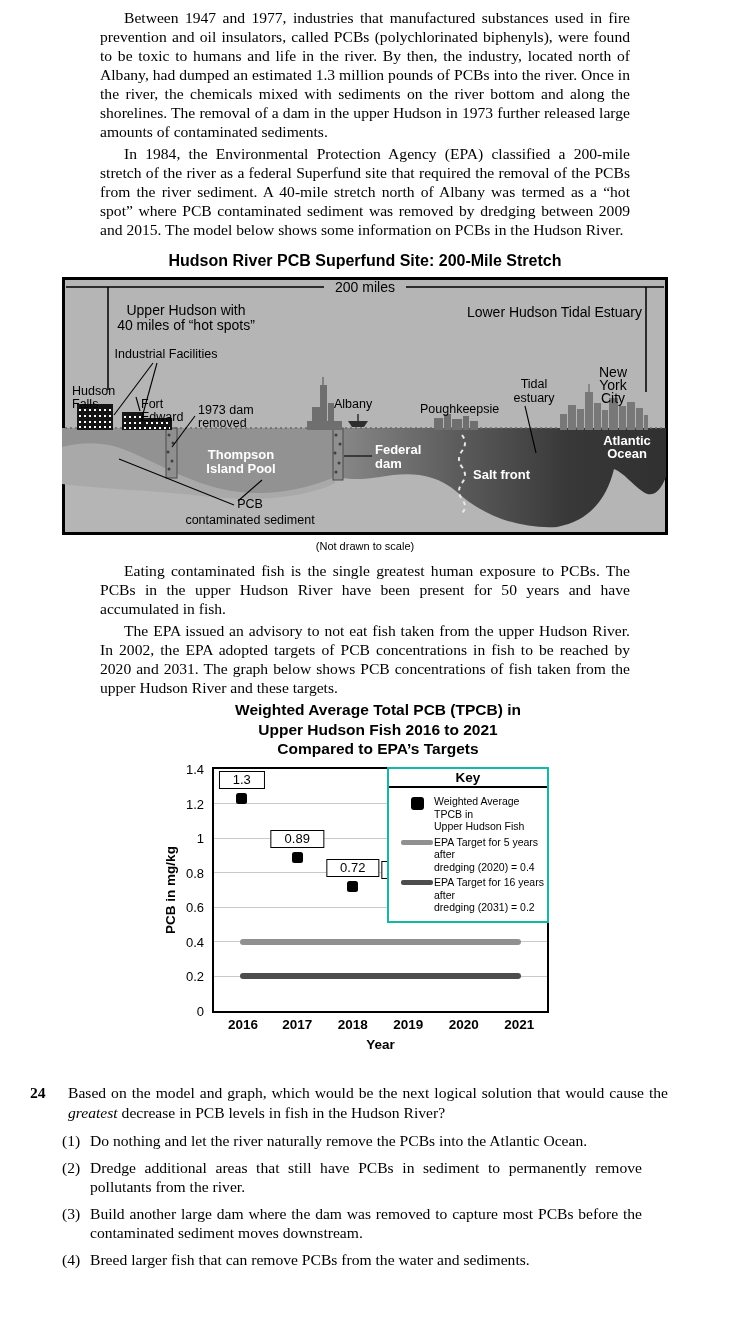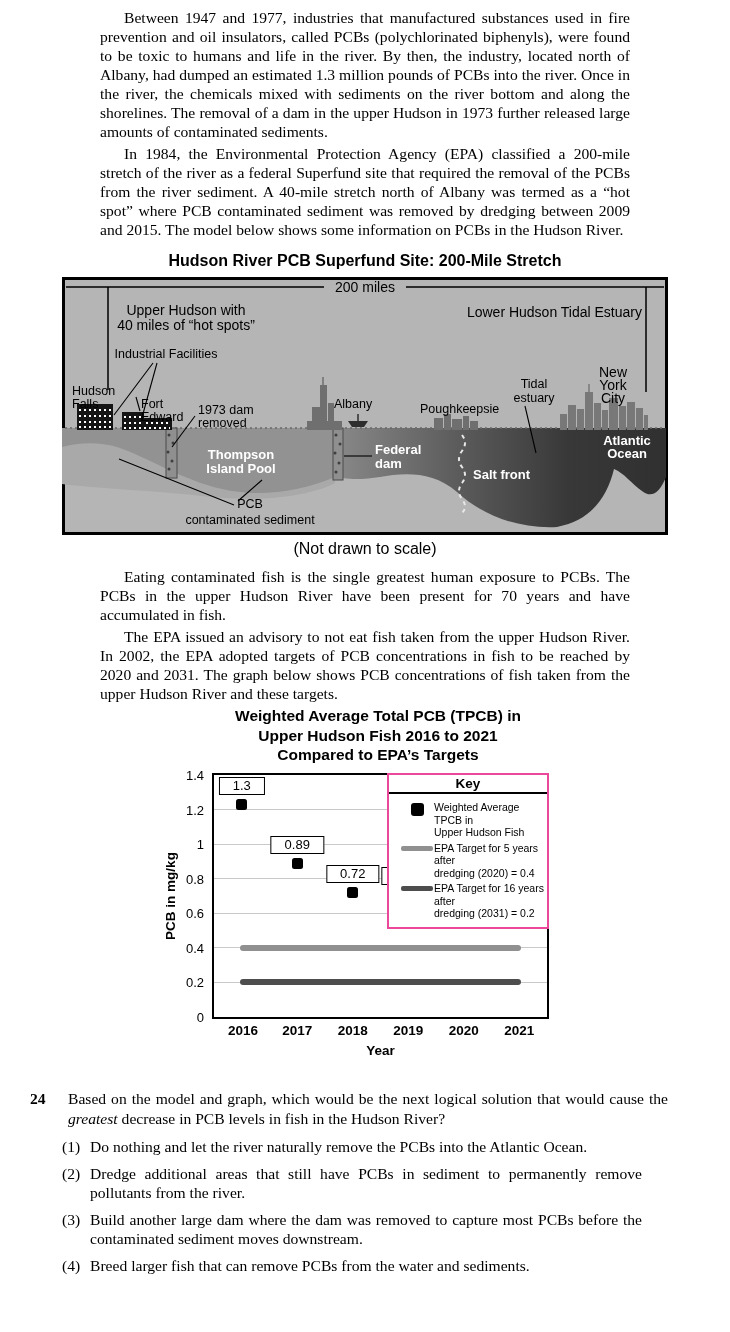--- a/index.html
+++ b/index.html
@@ -14,42 +14,42 @@
   .text-col p:first-child { margin-top:8px; }
   .mid-col { margin-top:9px; }
 
   .fig-title {
     margin:13px 0 0; text-align:center;
     font-family:"Liberation Sans", sans-serif; font-weight:bold; font-size:16px;
   }
   .diagram-svg { display:block; margin:7px 0 0 62px; }
   .fig-caption {
     width:606px; margin:5px 0 0 62px; text-align:center;
-    font-family:"Liberation Sans", sans-serif; font-size:16px;
+    font-family:"Liberation Sans", sans-serif; font-size:11px;
   }
   .dl  { font-family:"Liberation Sans", sans-serif; font-size:12.5px; fill:#000; }
   .dl14{ font-family:"Liberation Sans", sans-serif; font-size:14px; fill:#000; }
   .dlw { font-family:"Liberation Sans", sans-serif; font-size:13px; font-weight:600; fill:#fff; }
 
   .chart-wrap {
     position:relative; width:730px; height:358px; margin-top:0;
     font-family:"Liberation Sans", sans-serif;
   }
   .chart-title { position:absolute; left:190px; top:3px; width:376px; text-align:center;
     font-weight:bold; font-size:15.5px; line-height:19.5px; }
   .plot { position:absolute; left:212px; top:70px; width:337px; height:246px;
     border:2px solid #000; background:#fff; }
   .gridline { position:absolute; left:0; width:333px; height:1px; background:#c9c9c9; z-index:1; }
   .target-line { position:absolute; border-radius:3px; z-index:2; }
   .pt { position:absolute; width:11px; height:11px; background:#000; border-radius:2.5px; z-index:3; }
   .pt-label { position:absolute; transform:translateX(-50%); background:#fff;
     border:1.5px solid #000; font-size:13px; line-height:16px; padding:0 13px;
     white-space:nowrap; z-index:4; }
   .legend { position:absolute; top:-2px; right:-2px; width:162px; background:#fff;
-    border:2px solid #ec4899; z-index:5; }
+    border:2px solid #14b8a6; z-index:5; }
   .legend-title { text-align:center; font-weight:bold; font-size:13.5px;
     border-bottom:2px solid #000; padding:1px 0; }
   .legend-entries { padding:4px 3px 4px 11px; }
   .legend-entry { display:flex; align-items:flex-start; margin:3px 0; }
   .legend-marker-wrap { width:34px; flex:none; display:flex; justify-content:center; }
   .legend-text { font-size:10.5px; line-height:12.5px; }
   .ytick { position:absolute; left:164px; width:40px; text-align:right; font-size:13px;
     transform:translateY(-50%); }
   .ylabel { position:absolute; left:170px; top:193px; transform:translate(-50%,-50%) rotate(-90deg);
     font-weight:bold; font-size:13.5px; white-space:nowrap; }
@@ -206,21 +206,21 @@
     <text class="dlw" x="313" y="191">dam</text>
     <text class="dlw" x="411" y="202">Salt front</text>
     <text class="dlw" x="565" y="168" text-anchor="middle">Atlantic</text>
     <text class="dlw" x="565" y="181" text-anchor="middle">Ocean</text>
   </svg>
 
   <div class="fig-caption">(Not drawn to scale)</div>
 </div>
 
 <div class="text-col mid-col">
-  <p>Eating contaminated fish is the single greatest human exposure to PCBs. The PCBs in the upper Hudson River have been present for 70 years and have accumulated in fish.</p>
+  <p>Eating contaminated fish is the single greatest human exposure to PCBs. The PCBs in the upper Hudson River have been present for 50 years and have accumulated in fish.</p>
   <p>The EPA issued an advisory to not eat fish taken from the upper Hudson River. In 2002, the EPA adopted targets of PCB concentrations in fish to be reached by 2020 and 2031. The graph below shows PCB concentrations of fish taken from the upper Hudson River and these targets.</p>
 </div>
 
 <div class="chart-wrap" id="chartWrap">
   <div class="chart-title">
     <div>Weighted Average Total PCB (TPCB) in</div>
     <div>Upper Hudson Fish 2016 to 2021</div>
     <div>Compared to EPA’s Targets</div>
   </div>
   <div class="ylabel">PCB in mg/kg</div>

